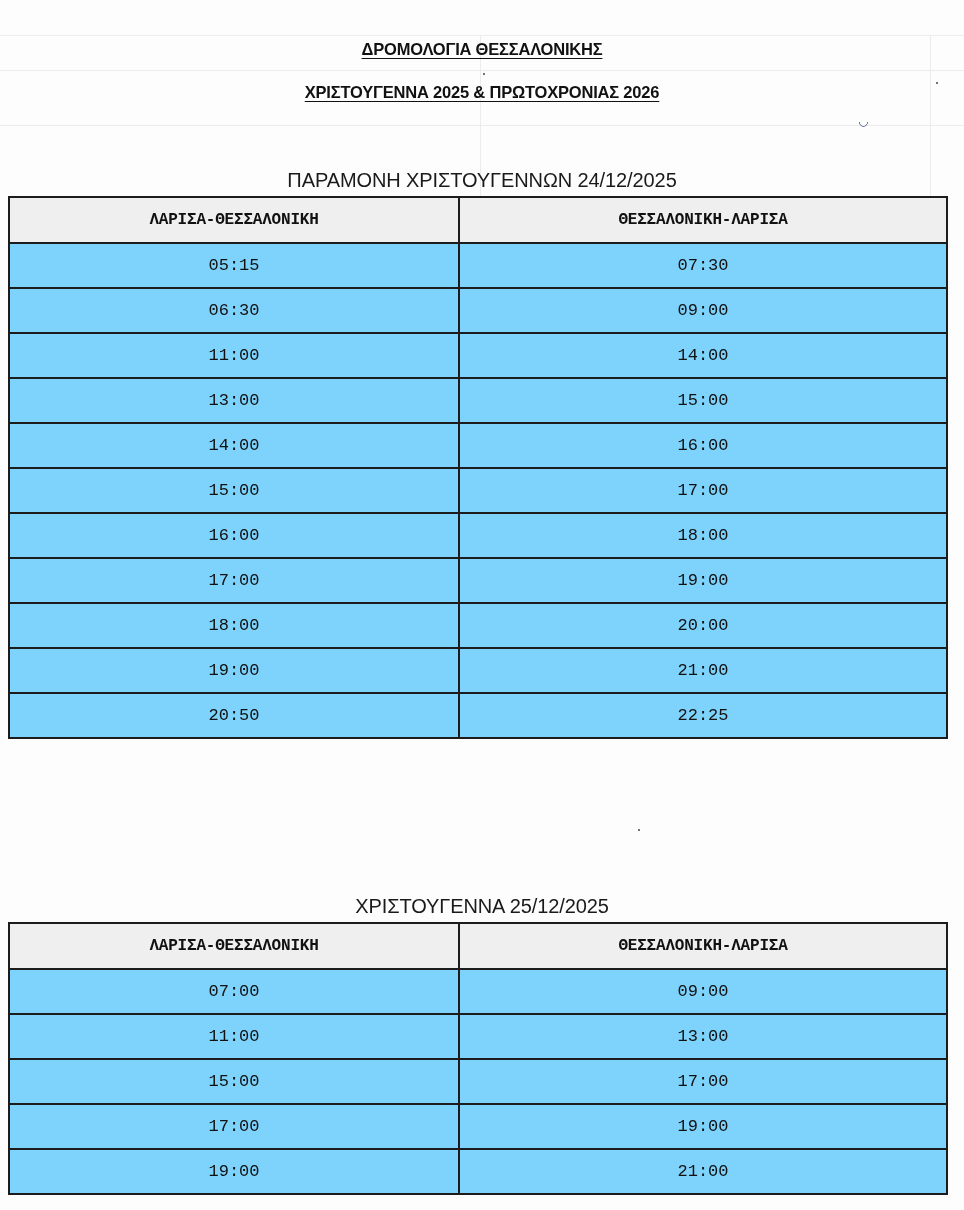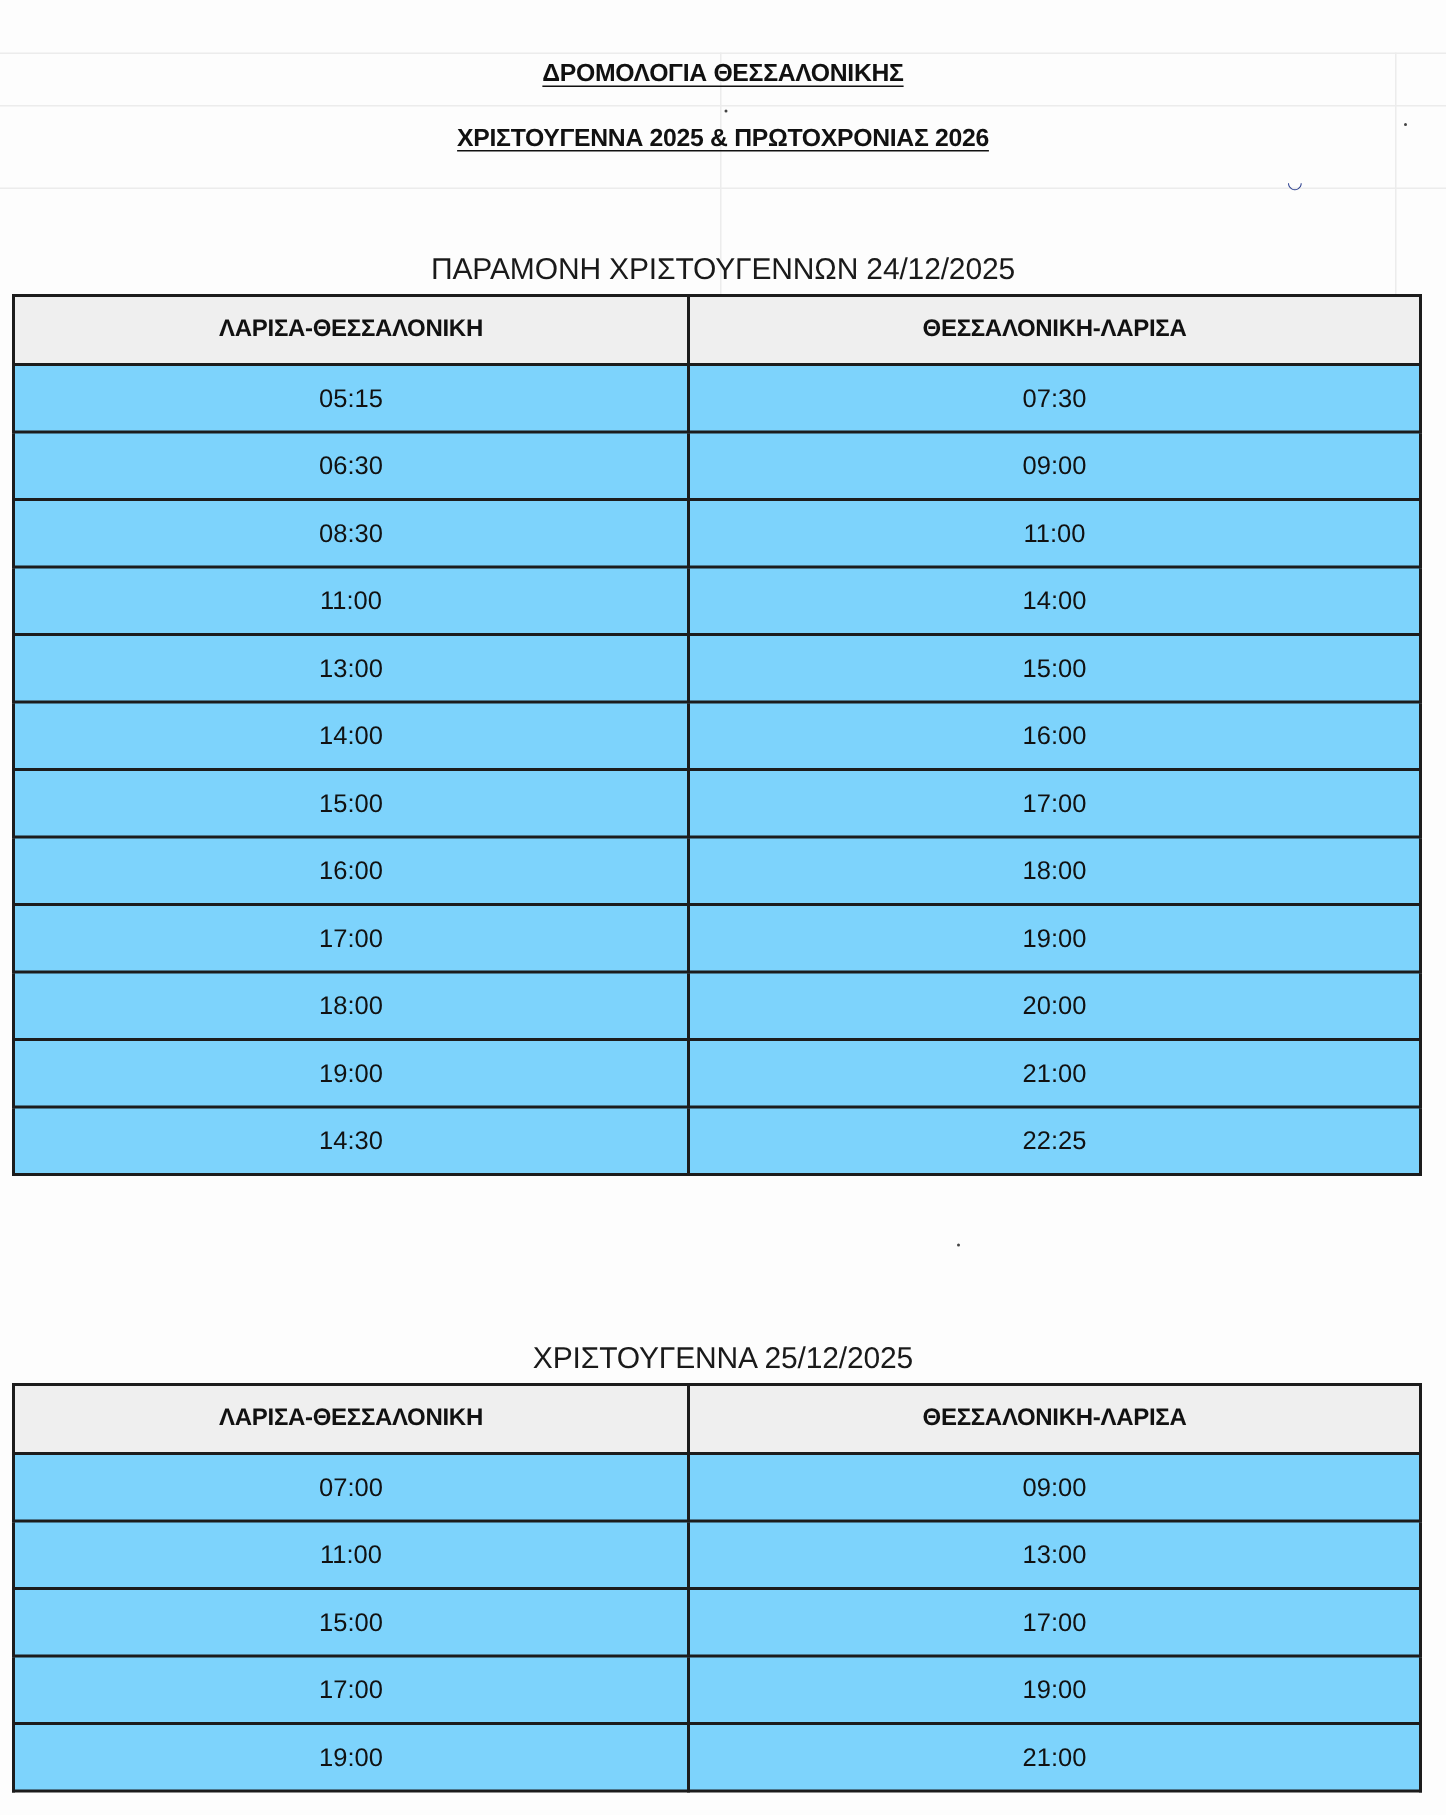--- a/index.html
+++ b/index.html
@@ -18,21 +18,21 @@
   }
   .section-title {
     position: absolute; left: 0; width: 964px; text-align: center;
     font-size: 20px; letter-spacing: -0.1px; color: #1a1a1a;
   }
   table.sched {
     position: absolute; left: 8px; width: 938px;
     border-collapse: collapse; table-layout: fixed;
   }
   table.sched th, table.sched td {
-    border: 2px solid #1c1c1c; text-align: center; padding: 0;
+    border: 2px solid #1c1c1c; text-align: center; padding: 0; font-family: Liberation Mono, monospace;
   }
   table.sched th {
     background: #efefef; font-weight: bold; font-size: 16px; height: 44px;
     letter-spacing: -0.2px;
   }
   table.sched td { font-size: 17px; height: 43px; background: #7dd3fc; }
   table.sched col.c1 { width: 450px; }
   table.sched col.c2 { width: 488px; }
   .mark {
     position: absolute; left: 858px; top: 114px; width: 12px; height: 14px;
@@ -73,24 +73,20 @@
   <tbody>
       <tr>
         <td>05:15</td>
         <td>07:30</td>
       </tr>
       <tr>
         <td>06:30</td>
         <td>09:00</td>
       </tr>
       <tr>
-        <td>08:30</td>
-        <td>11:00</td>
-      </tr>
-      <tr>
         <td>11:00</td>
         <td>14:00</td>
       </tr>
       <tr>
         <td>13:00</td>
         <td>15:00</td>
       </tr>
       <tr>
         <td>14:00</td>
         <td>16:00</td>
@@ -109,21 +105,21 @@
       </tr>
       <tr>
         <td>18:00</td>
         <td>20:00</td>
       </tr>
       <tr>
         <td>19:00</td>
         <td>21:00</td>
       </tr>
       <tr>
-        <td>14:30</td>
+        <td>20:50</td>
         <td>22:25</td>
       </tr>
     </tbody>
 </table>
 
 <div class="section-title" style="top:895px;">ΧΡΙΣΤΟΥΓΕΝΝΑ 25/12/2025</div>
 <table class="sched" id="t1" style="top:922px;">
   <colgroup>
       <col class="c1">
       <col class="c2">

